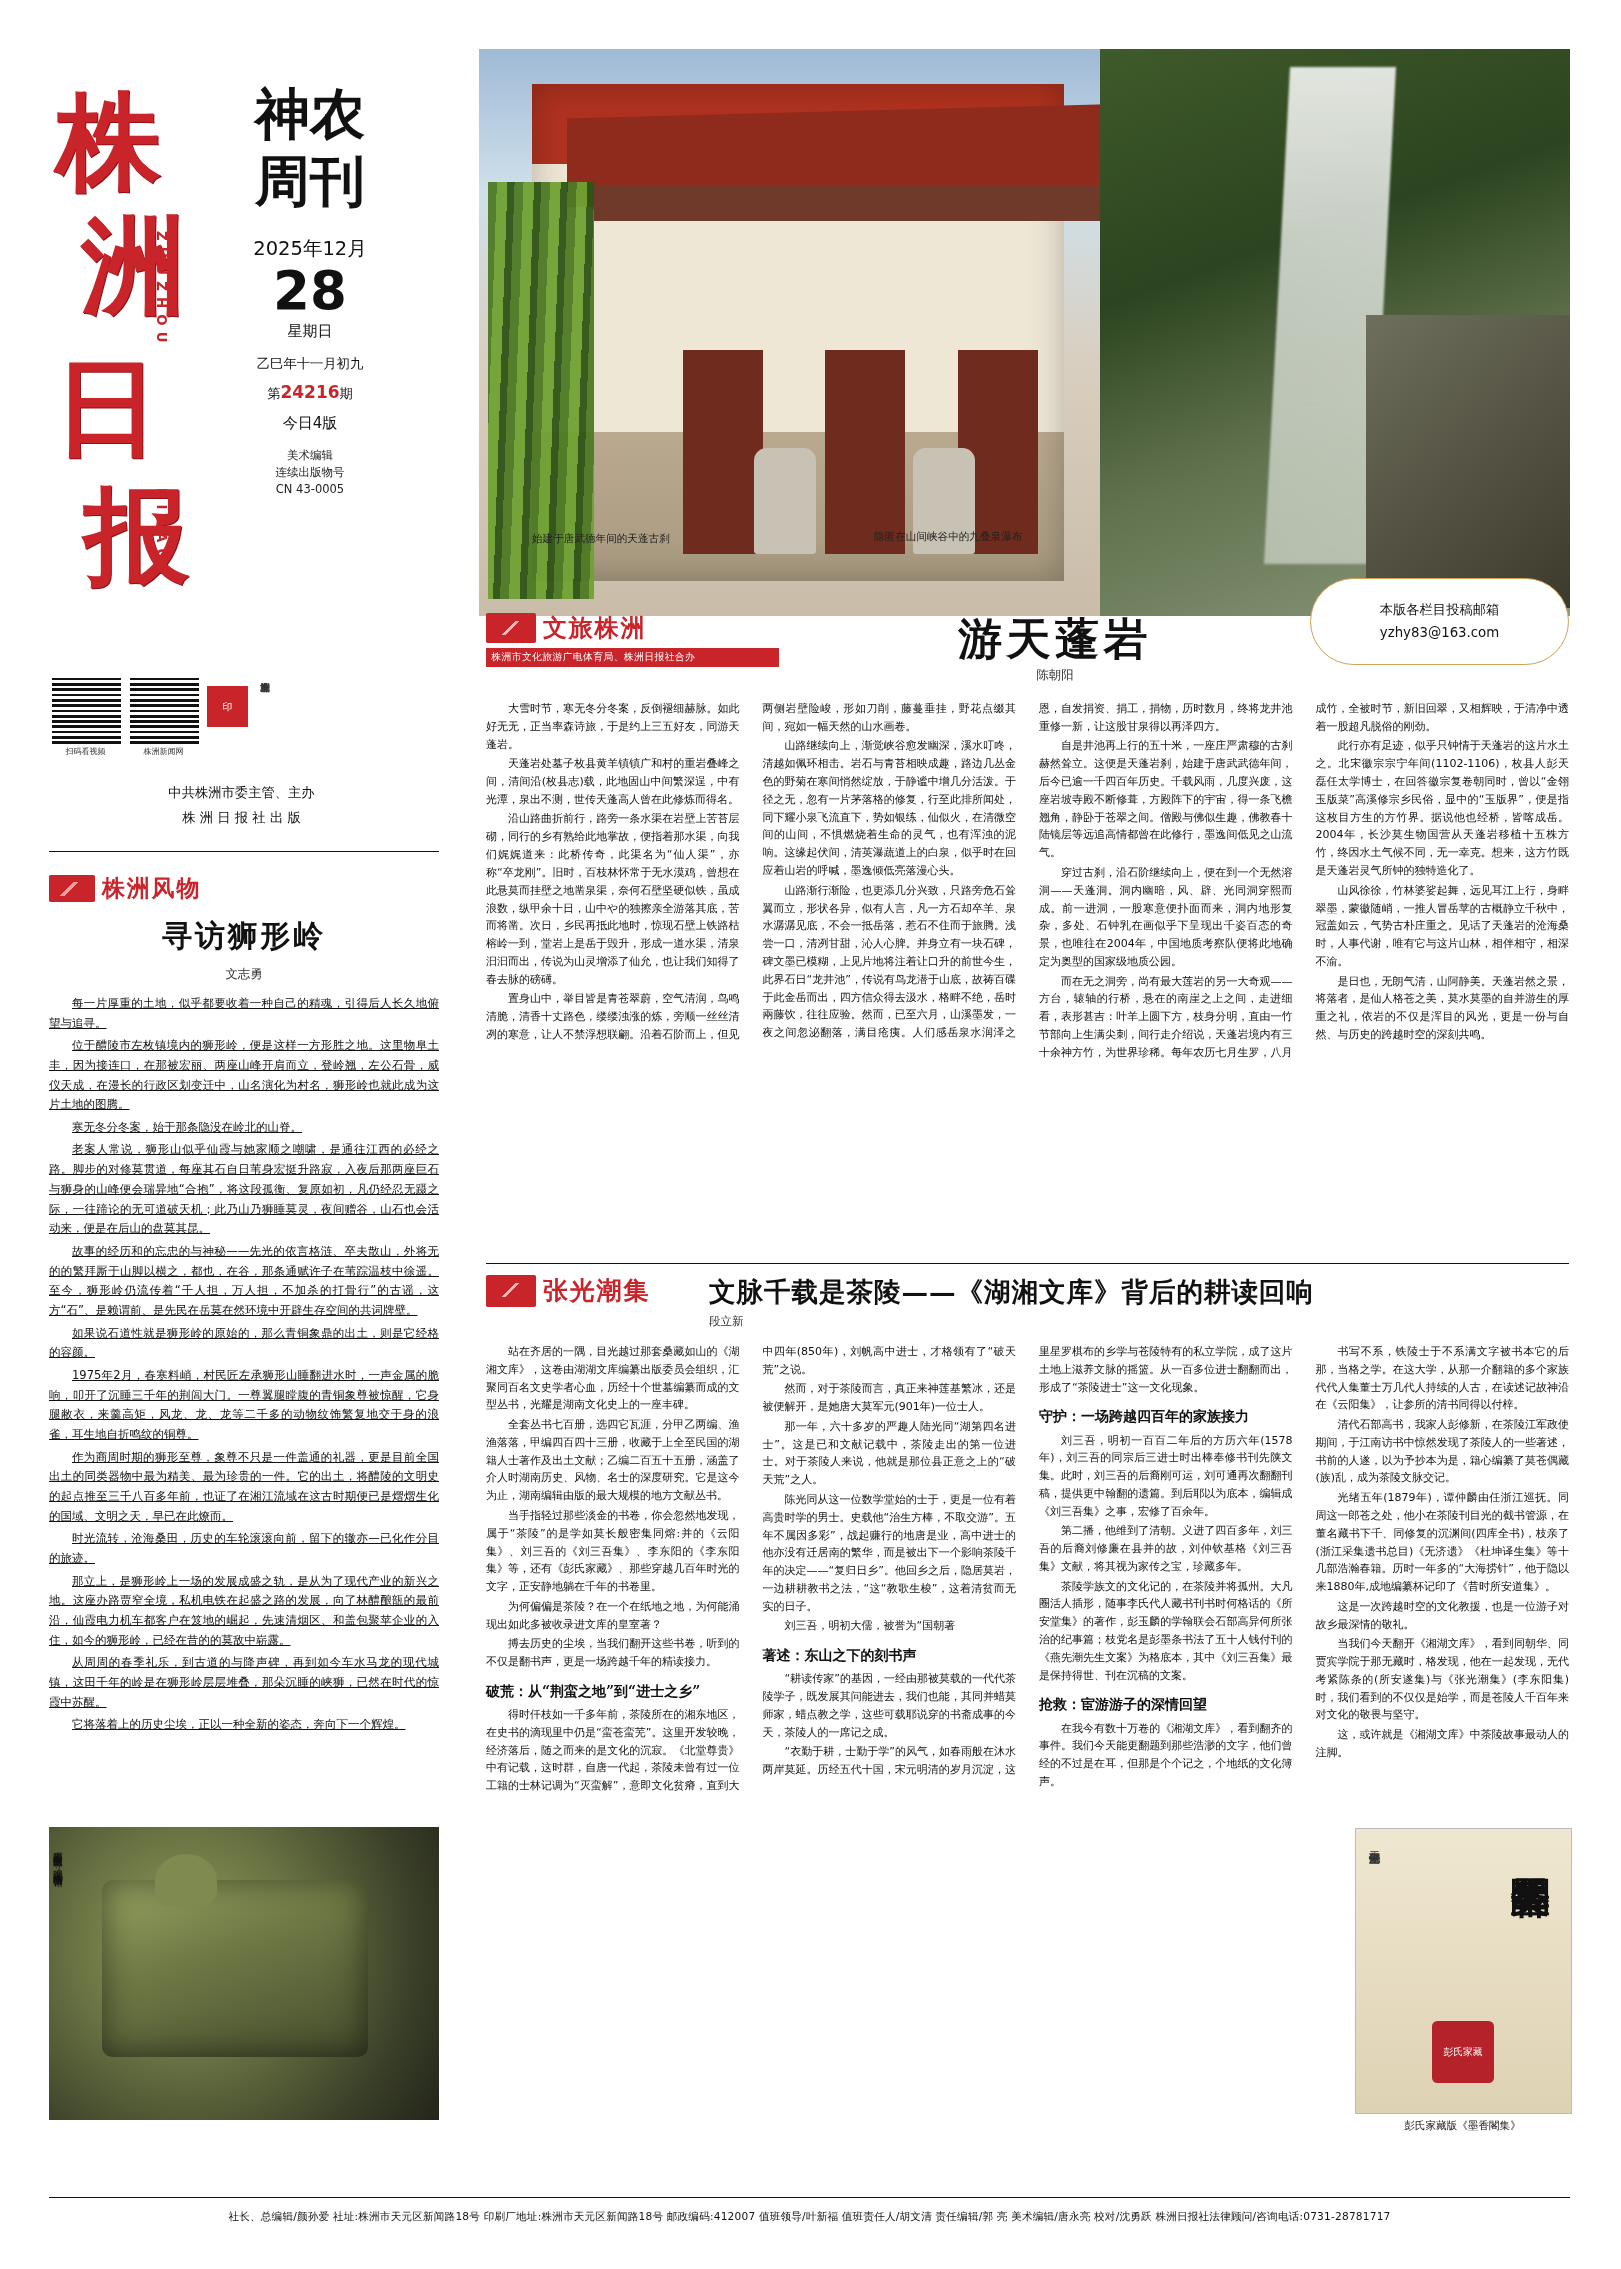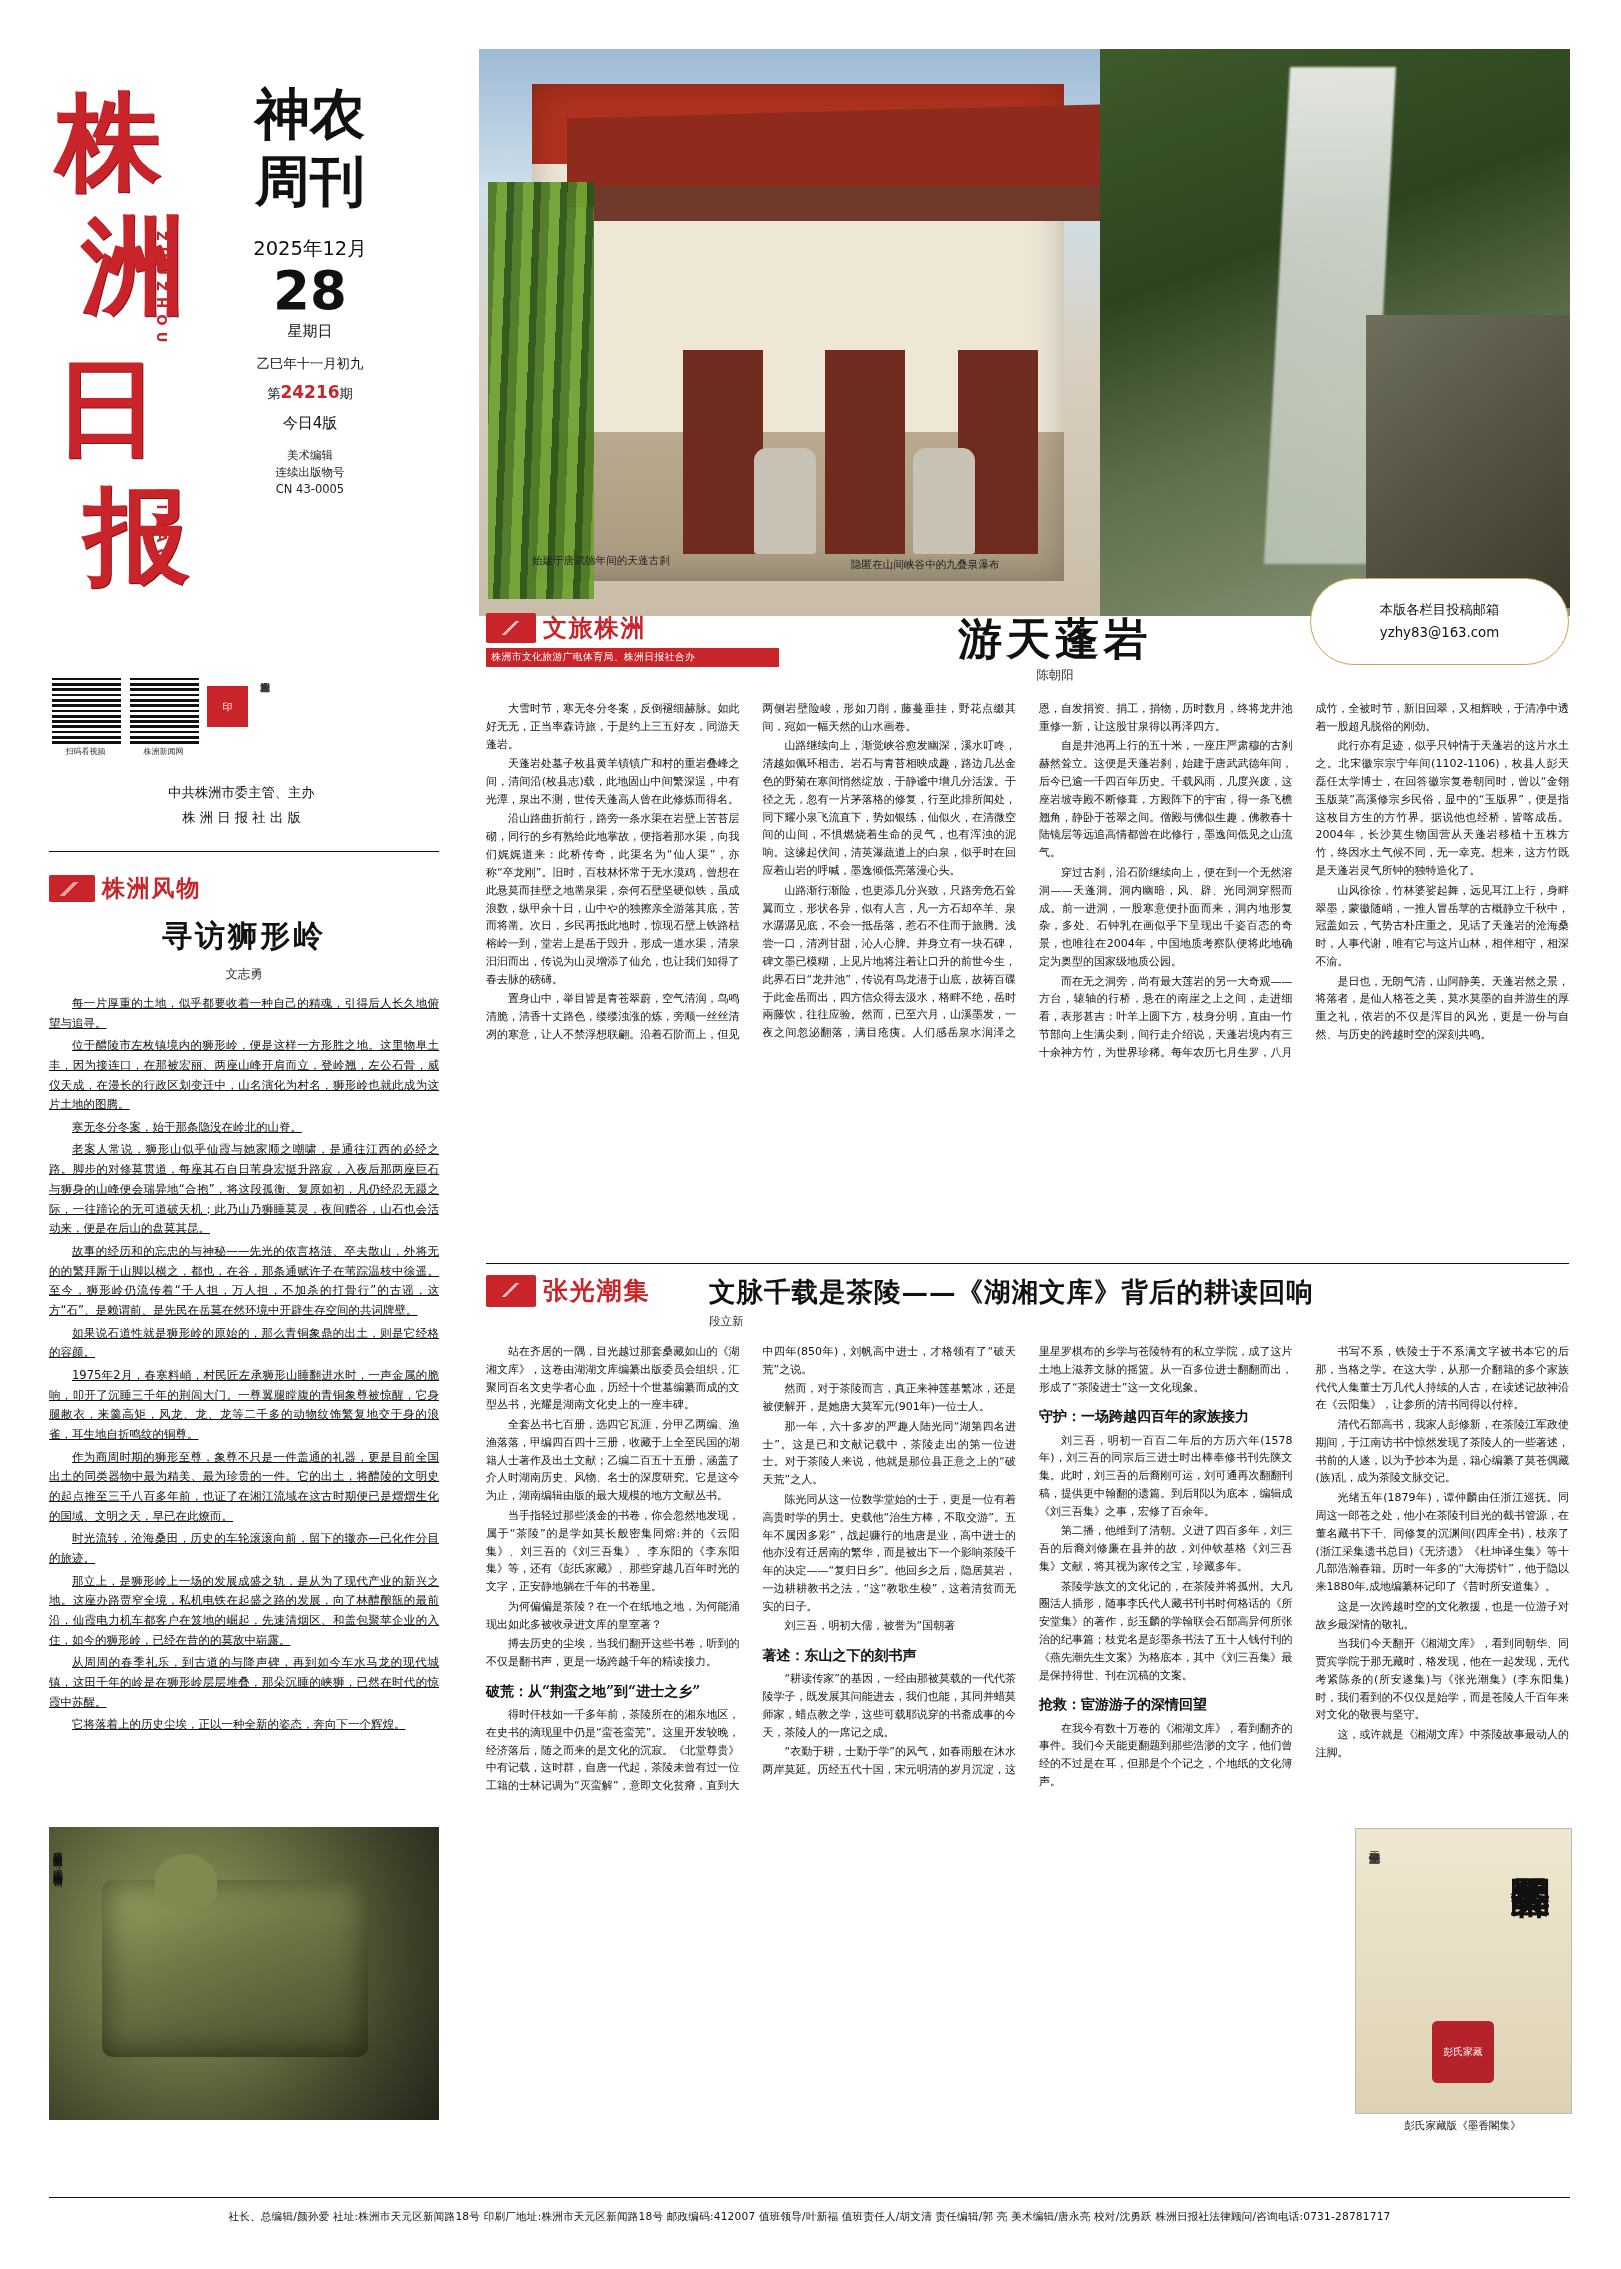--- a/index.html
+++ b/index.html
@@ -84,22 +84,22 @@
      repeating-linear-gradient(92deg,#4e7a24 0 8.9px,#6fa233 8.9px 19.5px,#2f5417 19.5px 26.6px);opacity:.95;}
   .ph-right{position:absolute;left:621px;top:0;width:470px;height:567px;
      background:linear-gradient(160deg,#3f5a2a 0%,#2c4420 35%,#5d6f4a 60%,#8d9a7e 100%);}
   .ph-fall{position:absolute;left:177px;top:17.7px;width:106px;height:497px;background:
      linear-gradient(180deg,rgba(255,255,255,.85),rgba(235,240,235,.55));filter:blur(0.9px);transform:skewX(-3deg);}
   .ph-rock{position:absolute;left:266px;top:266px;width:204px;height:293px;background:
      linear-gradient(140deg,#6f6f5d,#3c3a2c);}
   .ph-white-tear{position:absolute;left:0;bottom:0;width:1091px;height:106px;background:#fff;
      -webkit-mask-image:radial-gradient(circle at 50% 0,transparent 0,transparent 0);
      clip-path:polygon(0 40%,35px 28%,80px 52%,133px 30%,195px 58%,266px 34%,337px 62%,408px 36%,479px 64%,550px 38%,621px 66%,692px 40%,763px 68%,833px 42%,904px 70%,975px 44%,1046px 66%,1091px 48%,1091px 100%,0 100%);}
-  .ph-cap1{position:absolute;left:532px;top:554px;font-size:10.6px;color:#222;}
-  .ph-cap2{position:absolute;left:851px;top:530px;font-size:10.6px;color:#222;margin-top:28px;}
+  .ph-cap1{position:absolute;left:532px;top:532px;font-size:10.6px;color:#222;}
+  .ph-cap2{position:absolute;left:874px;top:530px;font-size:10.6px;color:#222;}
 
   
   .wlzz{position:absolute;left:486px;top:612px;width:293px;}
   .wlzz-top{display:flex;align-items:center;gap:7px;}
   .wlzz-icon{width:50px;height:30px;background:#c9242a;border-radius:1.8px;position:relative;}
   .wlzz-icon:after{content:"";position:absolute;left:7px;top:8px;width:35px;height:14px;background:linear-gradient(135deg,#c9242a 45%,#f1b5b5 45% 55%,#c9242a 55%);}
   .wlzz-text{font-family:"DejaVu Serif","Liberation Serif",serif;font-size:24px;font-weight:bold;color:#c9242a;letter-spacing:1.8px;}
   .wlzz-strip{margin-top:4.4px;background:#c9242a;color:#fff;font-size:9.8px;padding:2.7px 5.3px;letter-spacing:0.4px;}
 
   .main-title{position:absolute;left:869px;top:610px;width:372px;text-align:center;font-family:"DejaVu Serif","Liberation Serif",serif;font-size:44px;font-weight:bold;letter-spacing:4.4px;}

